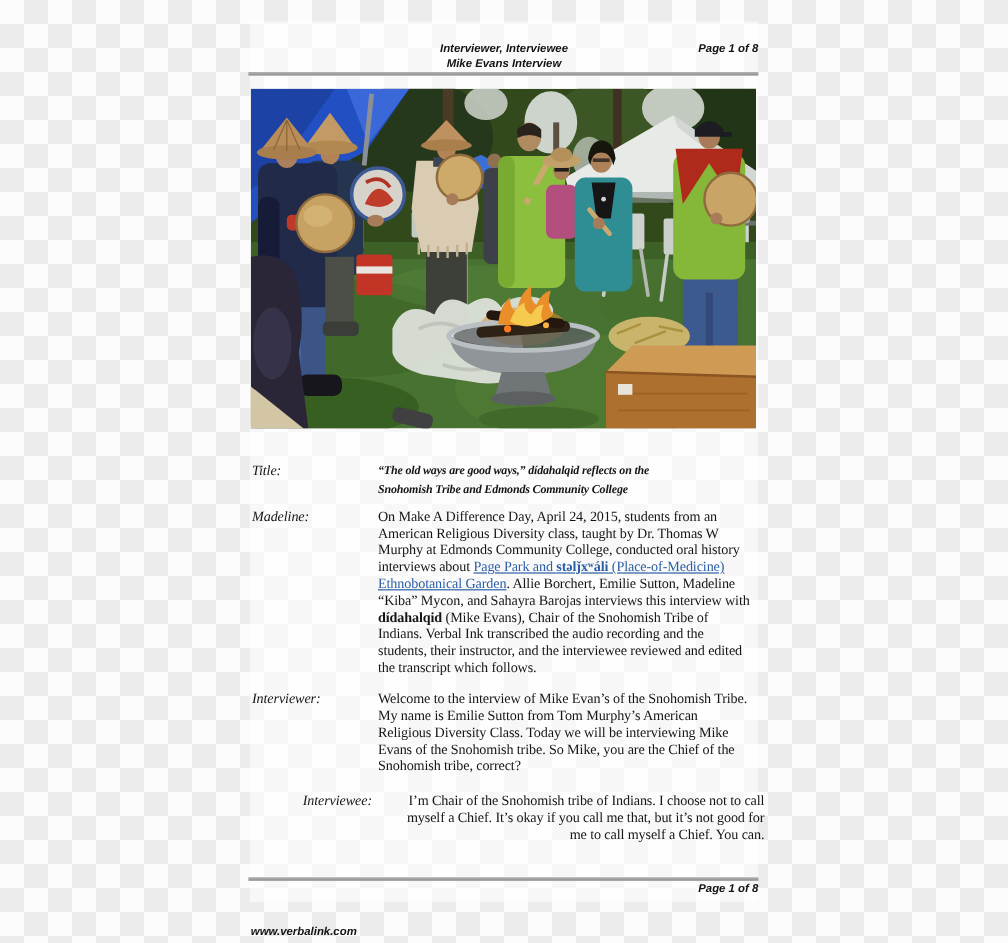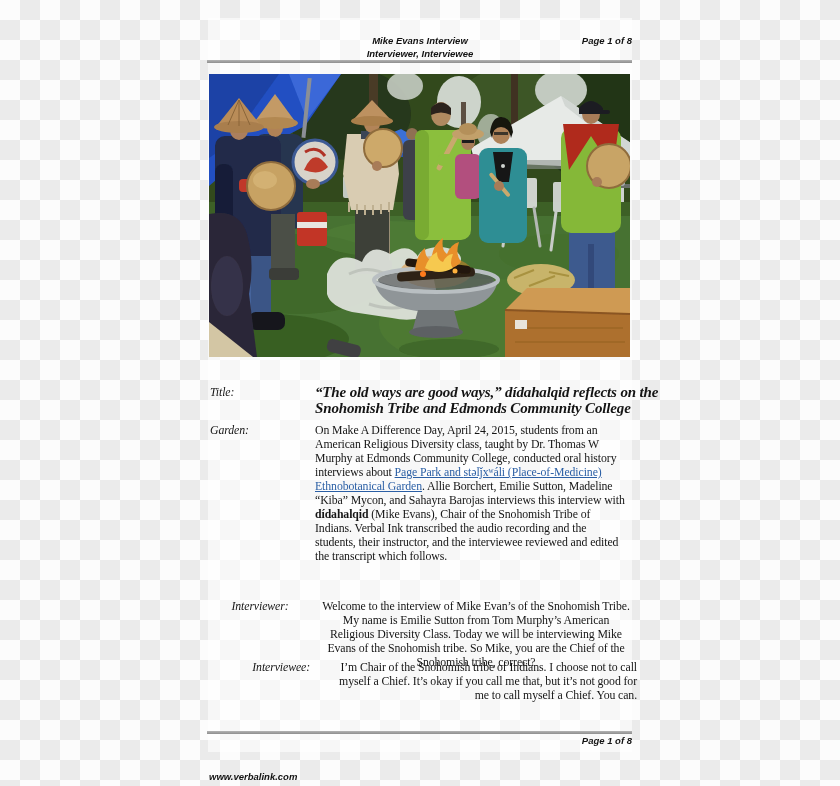--- a/index.html
+++ b/index.html
@@ -16,37 +16,37 @@
        font:bold italic 9.5px/12.5px "Liberation Sans",sans-serif;color:#121212;}
   .hdr-right{top:35px;left:208px;width:424px;text-align:right;
        font:bold italic 9.5px/12.5px "Liberation Sans",sans-serif;color:#121212;}
   .rule{left:207px;width:425px;height:3px;background:linear-gradient(#b3b3b3,#8e8e8e);}
   .rule-top{top:60px;}
   .rule-bottom{top:731px;}
   .photo-wrap{left:209px;top:74px;width:421px;height:283px;}
   .label{left:210px;width:100px;font:italic 11.8px/14px "Liberation Serif",serif;color:#151515;letter-spacing:-0.1px;}
   .ptext{left:315px;width:322px;font:11.8px/14px "Liberation Serif",serif;color:#151515;
          white-space:pre;letter-spacing:-0.1px;}
-  .ptext.title{font-weight:bold;font-size:15px;line-height:15.5px;letter-spacing:-0.15px;}
-  .row-title{top:385px;font-style:italic;} .row-preface{top:423px;} .row-interviewer{top:599px;text-align:center;} .row-interviewee{top:660px;text-align:right;}
+  .ptext.title{font-weight:bold;font-size:10px;line-height:15.5px;letter-spacing:-0.15px;}
+  .row-title{top:385px;font-style:italic;} .row-preface{top:423px;} .row-interviewer{top:575px;} .row-interviewee{top:660px;text-align:right;}
   .ftr-left{top:735px;left:209px;font:bold italic 9.5px/12px "Liberation Sans",sans-serif;color:#121212;margin-top:36px;}
   .ftr-right{top:735px;left:208px;width:424px;text-align:right;
        font:bold italic 9.5px/12px "Liberation Sans",sans-serif;color:#121212;}
   .bold{font-weight:bold;}
   a.link,a.link-bold{color:#2b5fa5;text-decoration:underline;cursor:pointer;}
-  a.link-bold{font-weight:normal;}
+  a.link-bold{font-weight:bold;}
 </style>
 </head>
 <body>
 
 <div class="abs page-sheet"></div>
 
 <div class="abs hdr">
+  <div>Interviewer, Interviewee</div>
   <div>Mike Evans Interview</div>
-  <div>Interviewer, Interviewee</div>
 </div>
 <div class="abs hdr-right">Page 1 of 8</div>
 <div class="abs rule rule-top"></div>
 
 <div class="abs photo-wrap">
 <svg width="421" height="283" viewBox="0 0 421 283">
   <defs>
         <filter id="soft" x="-2%" y="-2%" width="104%" height="104%">
           <feGaussianBlur stdDeviation="0.55"></feGaussianBlur>
         </filter>
@@ -261,21 +261,21 @@
       <rect x="118" y="268" width="34" height="13" rx="5" fill="#3f4142" transform="rotate(14 135 274)"></rect>
     </g>
   </g>
 </svg>
 </div>
 
 <div class="abs label row-title">Title:</div>
 <div class="abs ptext title row-title"><span class="bold">“The old ways are good ways,” dídahalqid reflects on the
 Snohomish Tribe and Edmonds Community College</span></div>
 
-<div class="abs label row-preface">Garden:</div>
+<div class="abs label row-preface">Madeline:</div>
 <div class="abs ptext row-preface"><span class="">On Make A Difference Day, April 24, 2015, students from an
 American Religious Diversity class, taught by Dr. Thomas W
 Murphy at Edmonds Community College, conducted oral history
 interviews about </span><a class="link" href="#">Page Park and </a><a class="link-bold" href="#">stəlǰxʷáli</a><a class="link" href="#"> (Place-of-Medicine)
 Ethnobotanical Garden</a><span class="">. Allie Borchert, Emilie Sutton, Madeline
 “Kiba” Mycon, and Sahayra Barojas interviews this interview with
 </span><span class="bold">dídahalqid</span><span class=""> (Mike Evans), Chair of the Snohomish Tribe of
 Indians. Verbal Ink transcribed the audio recording and the
 students, their instructor, and the interviewee reviewed and edited
 the transcript which follows.</span></div>

